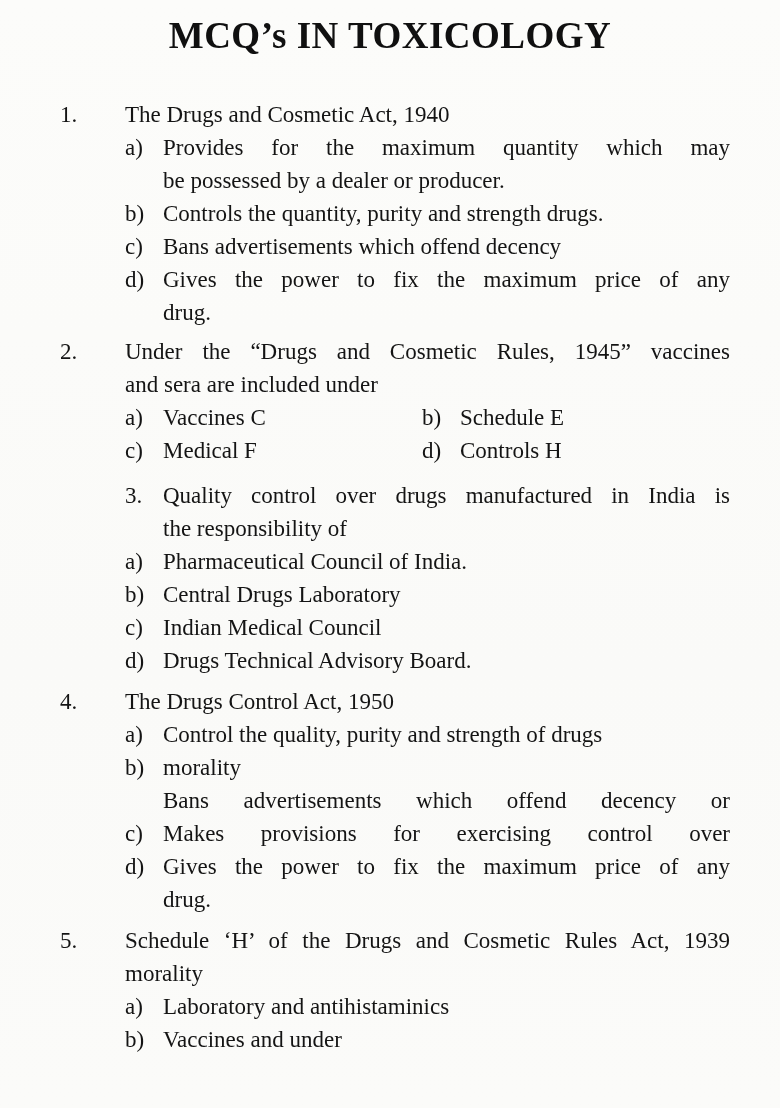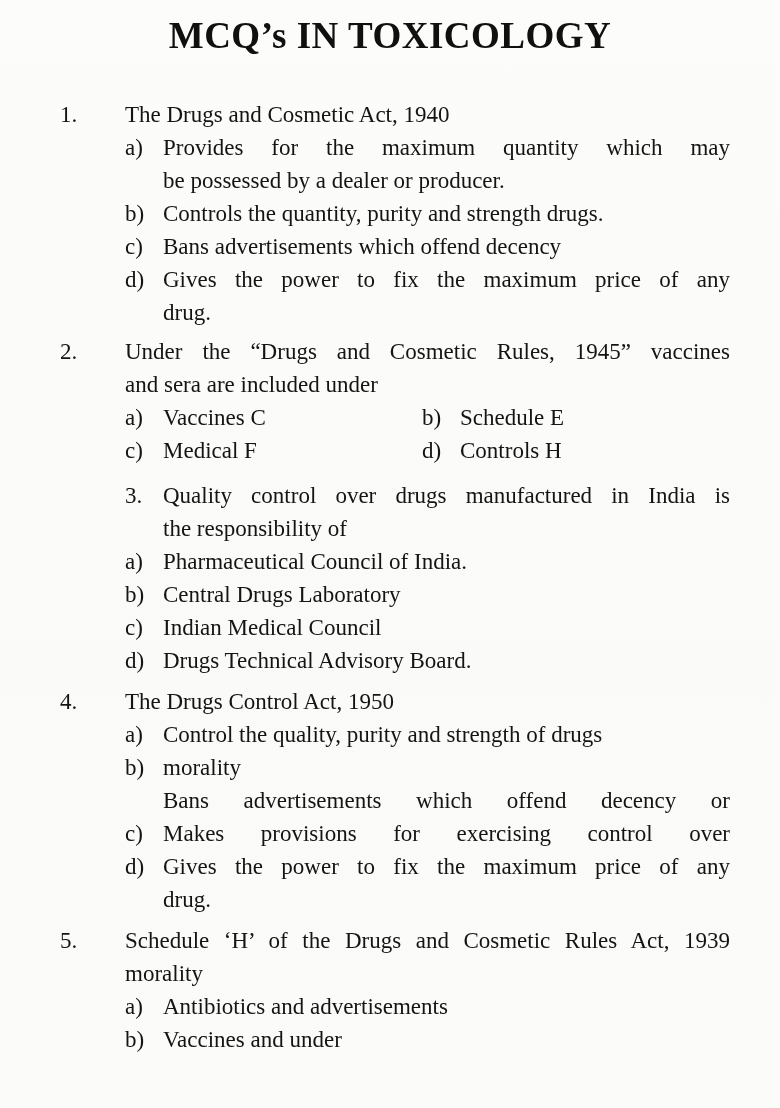--- a/index.html
+++ b/index.html
@@ -209,21 +209,21 @@
     <div class="row">
       <div class="num">5.</div>
       <div class="content">
         <div class="line stretch">Schedule ‘H’ of the Drugs and Cosmetic Rules Act, 1939</div>
         <div class="line">morality</div>
       </div>
     </div>
     <div class="row optrow">
       <div class="letter">a)</div>
       <div class="content">
-          <div class="line">Antibiotics and advertisements</div>
+          <div class="line">Laboratory and antihistaminics</div>
         </div>
     </div>
     <div class="row optrow">
       <div class="letter">b)</div>
       <div class="content">
           <div class="line">Vaccines and under</div>
         </div>
     </div>
   </div>
 

